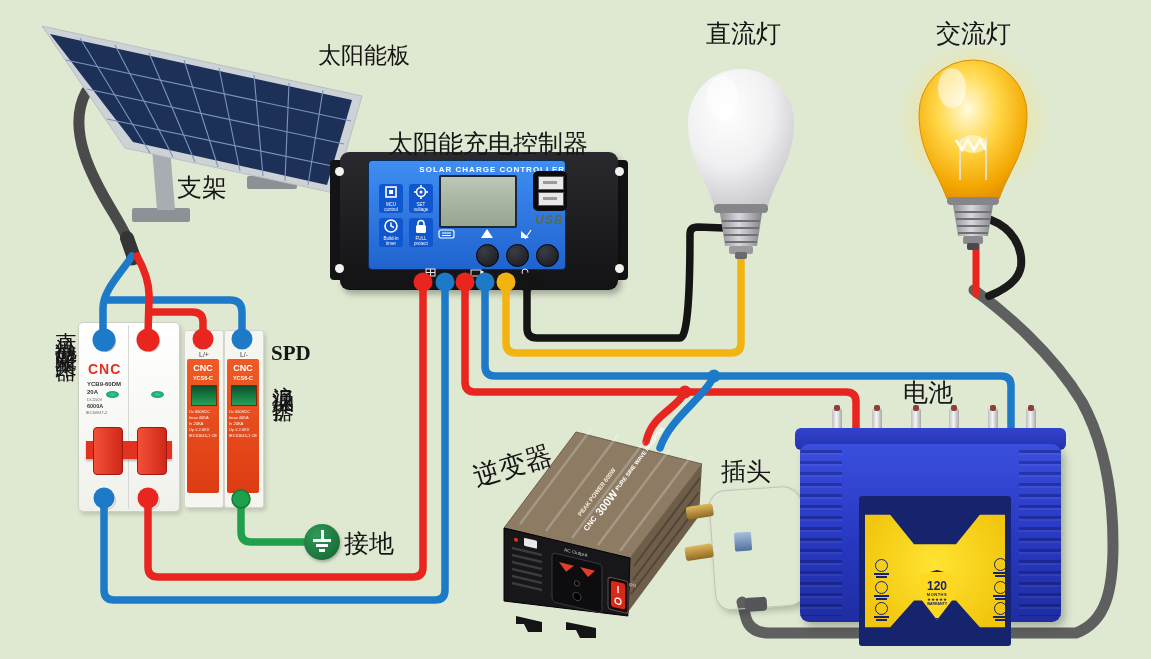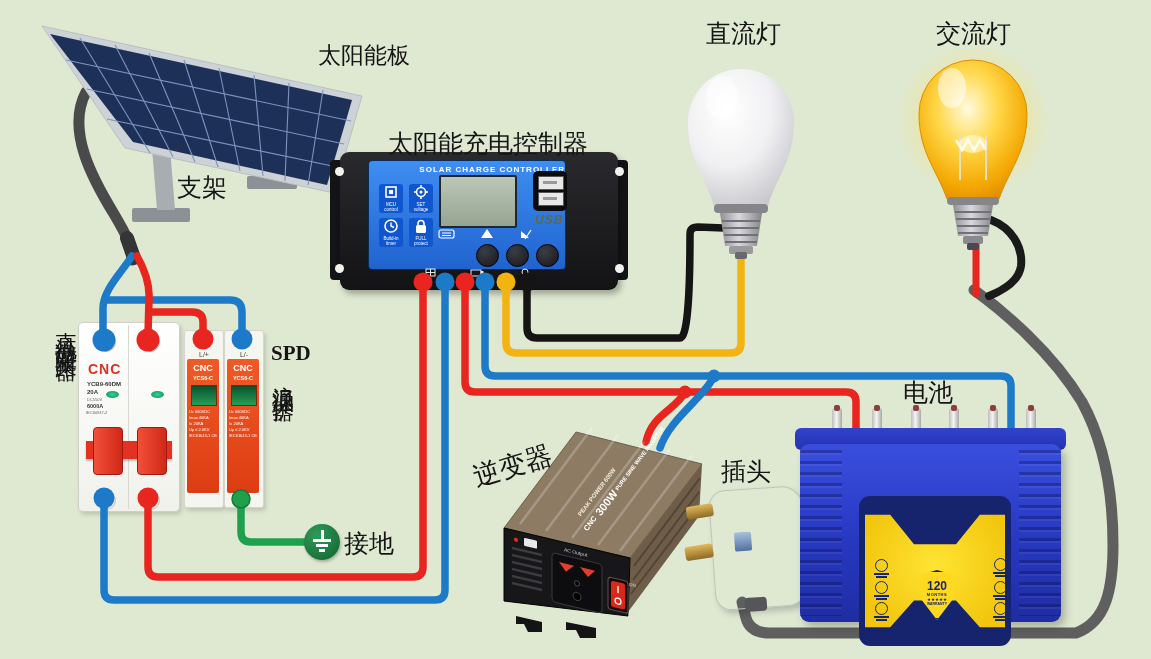--- a/index.html
+++ b/index.html
@@ -73,21 +73,21 @@
   .batt{left:793px;top:400px;width:275px;height:225px;}
   .batt .post{position:absolute;top:8px;width:10px;height:26px;border-radius:3px;
               background:linear-gradient(90deg,#bdbdbd,#f4f4f4 45%,#a8a8a8);}
   .batt .post i{position:absolute;left:2px;top:-3px;width:6px;height:6px;border-radius:2px;background:#8a4038;}
   .batt .lid{position:absolute;left:2px;top:28px;width:271px;height:22px;border-radius:6px;
              background:linear-gradient(#3142cc,#2434b2);}
   .batt .case{position:absolute;left:7px;top:44px;width:261px;height:178px;border-radius:9px;
               background:linear-gradient(#3a4ede 0%,#2738c0 55%,#1f2da2);box-shadow:4px 5px 8px rgba(0,0,0,.25);}
   .batt .ridge{position:absolute;top:6px;width:42px;height:166px;
                background:repeating-linear-gradient(180deg,rgba(8,14,80,.35) 0 3px,rgba(255,255,255,.06) 3px 5px,transparent 5px 11px);}
-  .batt .win{position:absolute;left:59px;top:52px;width:152px;height:150px;border-radius:11px;background:#16246e;}
+  .batt .win{position:absolute;left:59px;top:52px;width:152px;height:150px;border-radius:3px;background:#16246e;}
   .batt .panel{position:absolute;left:6px;top:8px;width:140px;height:134px;
                background:radial-gradient(circle at 50% 45%,#ffe433,#f2c60e 75%);
                clip-path:polygon(0 8%,18% 8%,35% 30%,65% 30%,82% 8%,100% 8%,100% 92%,82% 92%,65% 72%,35% 72%,18% 92%,0 92%);}
   .b-ico{position:absolute;width:11px;height:11px;border:1.5px solid #16246e;border-radius:50%;}
   .b-ico i{position:absolute;left:-2px;top:13px;width:15px;height:1.5px;background:#16246e;}
   .b-ico em{position:absolute;left:0px;top:16px;width:11px;height:1.5px;background:#16246e;}
   .badge{position:absolute;left:124px;top:126px;width:36px;height:46px;background:#ffd820;border:2px solid #16246e;
          clip-path:polygon(50% 0,93% 10%,93% 55%,50% 100%,7% 55%,7% 10%);text-align:center;color:#16246e;}
   .badge .b1{margin-top:9px;font-size:12px;font-weight:900;line-height:11px;}
   .badge .b2{font-size:4px;font-weight:bold;letter-spacing:.5px;}

